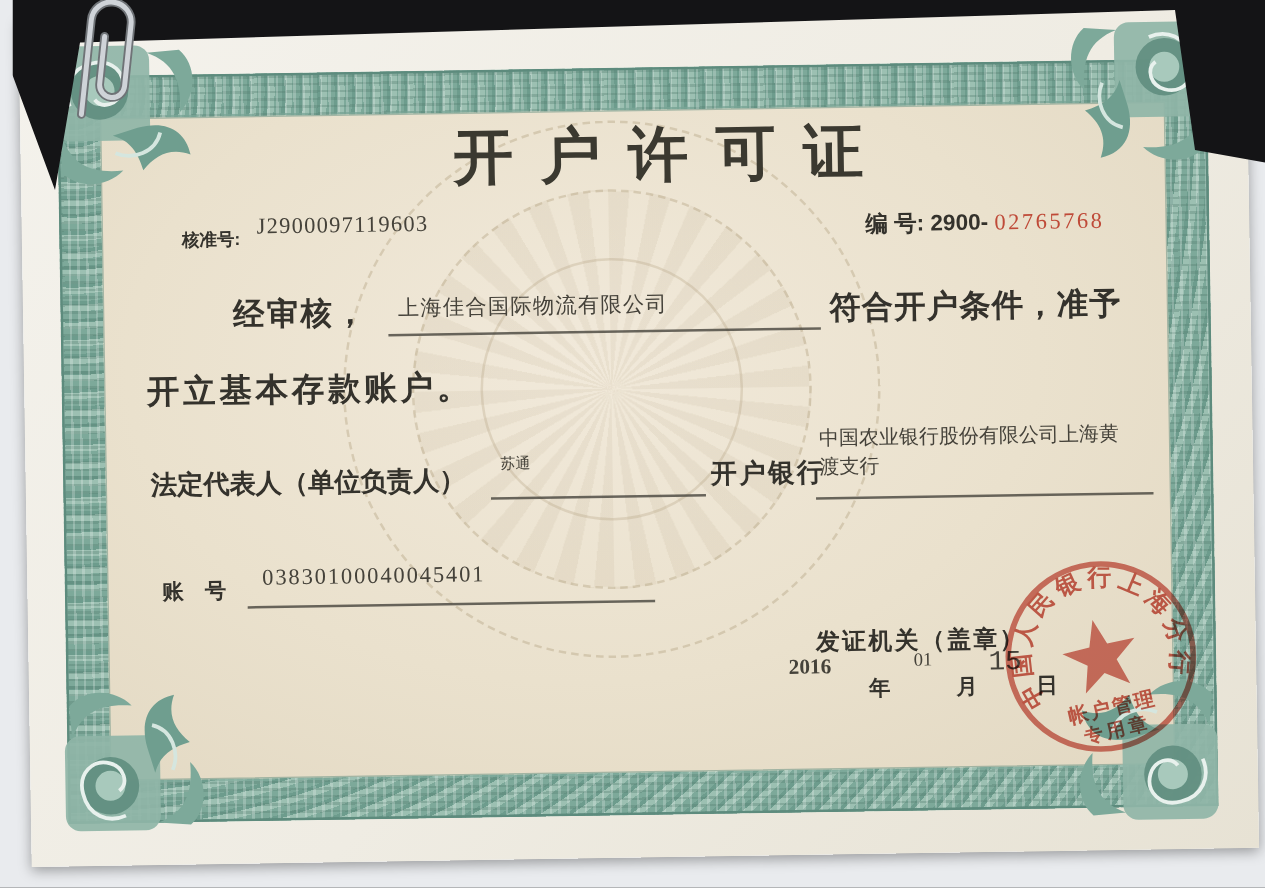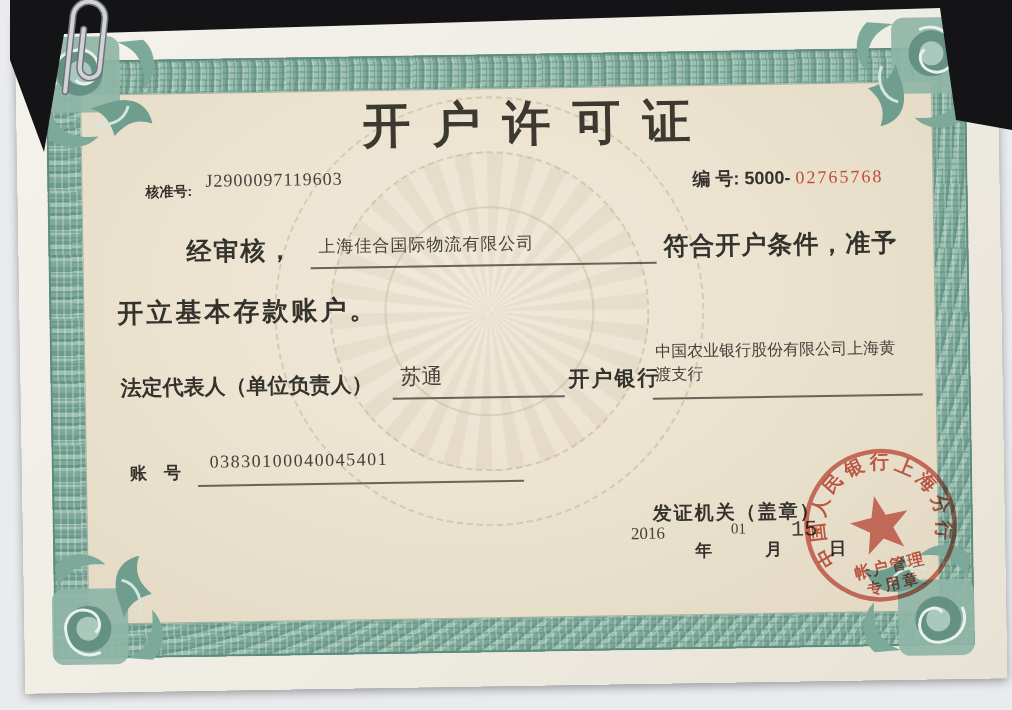--- a/index.html
+++ b/index.html
@@ -128,46 +128,46 @@
     <div class="ring r2"></div>
     <div class="ring r3"></div>
 
     <div class="t title">开户许可证</div>
 
     <div class="t lbl" style="left:128px; top:170px; font-size:14px;">核准号:</div>
     <div class="t val" style="left:188px; top:158px; font-size:18px; letter-spacing:1px;">J2900097119603</div>
 
     <div class="t" style="left:675px; top:162px; font-size:18px;">
       <span class="lbl">编 号:</span>
-      <span style="font-weight:700;">5000-</span>
+      <span style="font-weight:700;">2900-</span>
       <span class="val red" style="letter-spacing:2px;">02765768</span>
     </div>
 
     <div class="t lbl" style="left:168px; top:222px; font-size:25px; letter-spacing:2px;">经审核，</div>
     <div class="t val" style="left:300px; top:224px; font-size:17px; letter-spacing:1px;">上海佳合国际物流有限公司</div>
     <div class="rule" style="left:292px; top:256px; width:346px;"></div>
     <div class="t lbl" style="left:645px; top:224px; font-size:25px; letter-spacing:1px;">符合开户条件，准予</div>
 
     <div class="t lbl" style="left:98px; top:282px; font-size:26px; letter-spacing:3px;">开立基本存款账户。</div>
 
     <div class="t lbl" style="left:100px; top:360px; font-size:21px;">法定代表人（单位负责人）</div>
-    <div class="t val" style="left:380px; top:353px; font-size:21px;">苏通</div>
+    <div class="t val" style="left:380px; top:353px; font-size:12px;">苏通</div>
     <div class="rule" style="left:372px; top:388px; width:172px;"></div>
 
     <div class="t lbl" style="left:548px; top:358px; font-size:21px; letter-spacing:2px;">开户银行</div>
     <div class="t val" style="left:635px; top:334px; font-size:16px; width:250px; white-space:normal; line-height:23px;">中国农业银行股份有限公司上海黄渡支行</div>
     <div class="rule" style="left:632px; top:392px; width:270px;"></div>
 
     <div class="t lbl" style="left:108px; top:448px; font-size:17px;">账　号</div>
     <div class="t val" style="left:188px; top:439px; font-size:18px; letter-spacing:1.5px;">03830100040045401</div>
     <div class="rule" style="left:176px; top:472px; width:326px;"></div>
 
     <div class="t lbl" style="left:630px; top:495px; font-size:19px; letter-spacing:2px;">发证机关（盖章）</div>
     <div style="position:absolute; left:608px; top:516px; width:240px; height:48px;">
-      <span class="t val" style="left:0; top:2px; font-size:17px;">2016</span>
+      <span class="t val" style="left:0; top:2px; font-size:17px;font-weight:bold;">2016</span>
       <span class="t lbl" style="left:64px; top:18px; font-size:17px;">年</span>
       <span class="t val" style="left:100px; top:0; font-size:15px;">01</span>
       <span class="t lbl" style="left:134px; top:18px; font-size:17px;">月</span>
       <span class="t val" style="left:160px; top:-2px; font-size:22px;font-family:Liberation Mono, monospace;">15</span>
       <span class="t lbl" style="left:198px; top:18px; font-size:17px;">日</span>
     </div>
 
     <div class="seal">
       <svg viewBox="0 0 170 170" width="170" height="170">
         <defs>

